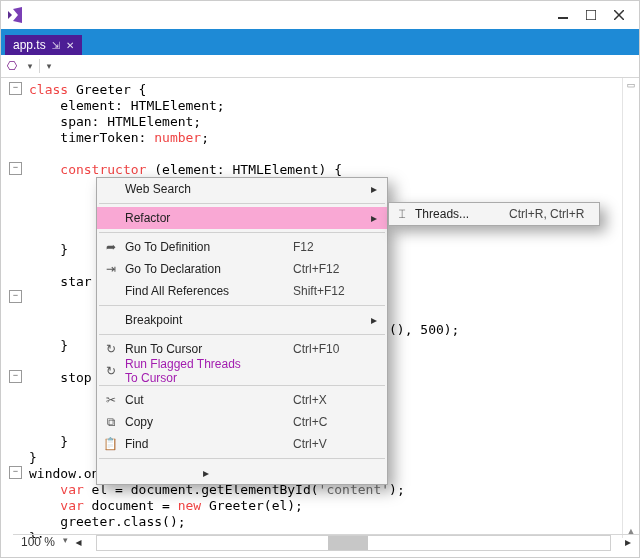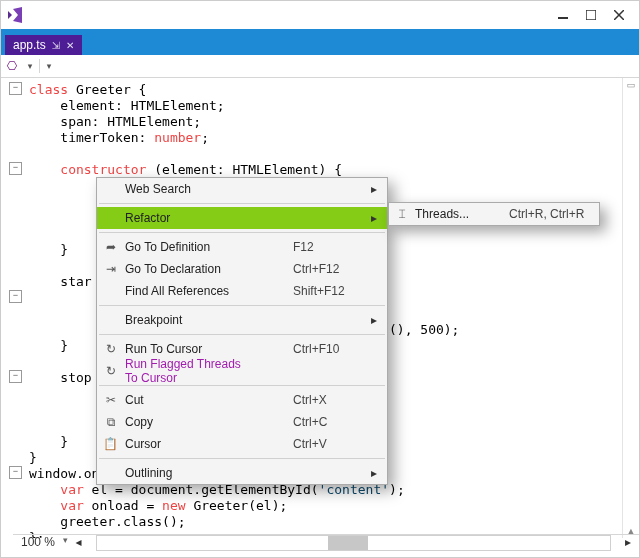--- a/index.html
+++ b/index.html
@@ -15,24 +15,24 @@
 .navbar{height:22px;display:flex;align-items:center;border-bottom:1px solid #d6d6d6;font-size:12px;color:#333}
 .navbar .nbicon{width:22px;display:flex;justify-content:center;color:#7a1e8a}
 .navbar .nbslot{flex:1;padding:0 4px}
 .navbar .divider{width:1px;height:14px;background:#d6d6d6;margin:0 2px}
 .navbar .dd{width:14px;text-align:center;color:#555}
 .editor-area{position:relative;height:calc(100% - 28px - 24px - 22px - 22px);display:flex}
 .gutter{width:26px;background:#fff;position:relative}
 .fold{position:absolute;left:8px;width:11px;height:11px;border:1px solid #999;background:#fff;color:#555;font-size:9px;line-height:9px;text-align:center;cursor:pointer}
 .code{flex:1;padding:4px 0 0 2px;font-family:Consolas,Menlo,monospace;font-size:13px;line-height:16px;white-space:pre;color:#000;overflow:hidden;position:relative}
 .kw{color:#ef4444}
-.str{color:#0c4a6e}
+.str{color:#737373}
 .menu{position:absolute;background:#f4f4f4;border:1px solid #aaa;box-shadow:6px 6px 14px rgba(0,0,0,.35);font-size:12px}
 .menu .row{height:22px;display:flex;align-items:center;padding:0 10px 0 0}
-.menu .hl{background:#84cc16}
+.menu .hl{background:#f9a8d4}
 .menu .ic{width:28px;display:flex;justify-content:center;color:#555}
 .menu .lbl{flex:1;padding-right:40px;color:#222}
 .menu .disabled .lbl{color:#a21caf}
 .menu .sc{width:70px;color:#444;text-align:left}
 .menu .arr{width:14px;color:#333;text-align:right}
 .menu .sep{height:1px;background:#d0d0d0;margin:3px 2px}
 .submenu{position:absolute}
 .status{position:absolute;bottom:0;left:12px;right:0;height:22px;border-top:1px solid #d6d6d6;display:flex;align-items:flex-start;font-size:12px;color:#333;padding:0 8px;gap:8px}
 .status .track{flex:1;height:14px;border:1px solid #d0d0d0;position:relative;margin:0 6px}
 .status .thumb{position:absolute;left:45%;top:0;bottom:0;width:40px;background:#c7c7c7}
@@ -112,21 +112,21 @@
 <span>    }</span>
 
 <span>    stop</span>
 
 
 
 <span>    }</span>
 <span>}</span>
 <span>window.onload = () =&gt; {</span>
 <span class="kw">    var</span><span> el = document.getElementById(</span><span class="str">'content'</span><span>);</span>
-<span class="kw">    var</span><span> onload = </span><span class="kw">new</span><span> Greeter(el);</span>
+<span class="kw">    var</span><span> document = </span><span class="kw">new</span><span> Greeter(el);</span>
 <span>    greeter.class();</span>
 <span>};</span>
     </div>
 
     <div class="rscroll">
       <span>▭</span>
       <span>▲</span>
     </div>
 
     <div class="menu" style="left:95px;top:99px;width:290px">
@@ -190,28 +190,27 @@
         <span class="arr"></span>
       </div>
       <div class="row">
         <span class="ic">⧉</span>
         <span class="lbl">Copy</span>
         <span class="sc">Ctrl+C</span>
         <span class="arr"></span>
       </div>
       <div class="row">
         <span class="ic">📋</span>
-        <span class="lbl">Cursor</span>
+        <span class="lbl">Find</span>
         <span class="sc">Ctrl+V</span>
         <span class="arr"></span>
       </div>
       <div class="sep"></div>
       <div class="row">
         <span class="ic"></span>
-        <span class="lbl">Outlining</span>
         <span class="sc"></span>
         <span class="arr">▸</span>
       </div>
     </div>
 
     <div class="menu submenu" style="left:387px;top:124px;width:210px">
       <div class="row">
         <span class="ic">⌶</span>
         <span class="lbl">Threads...</span>
         <span class="sc" style="width:86px">Ctrl+R, Ctrl+R</span>

